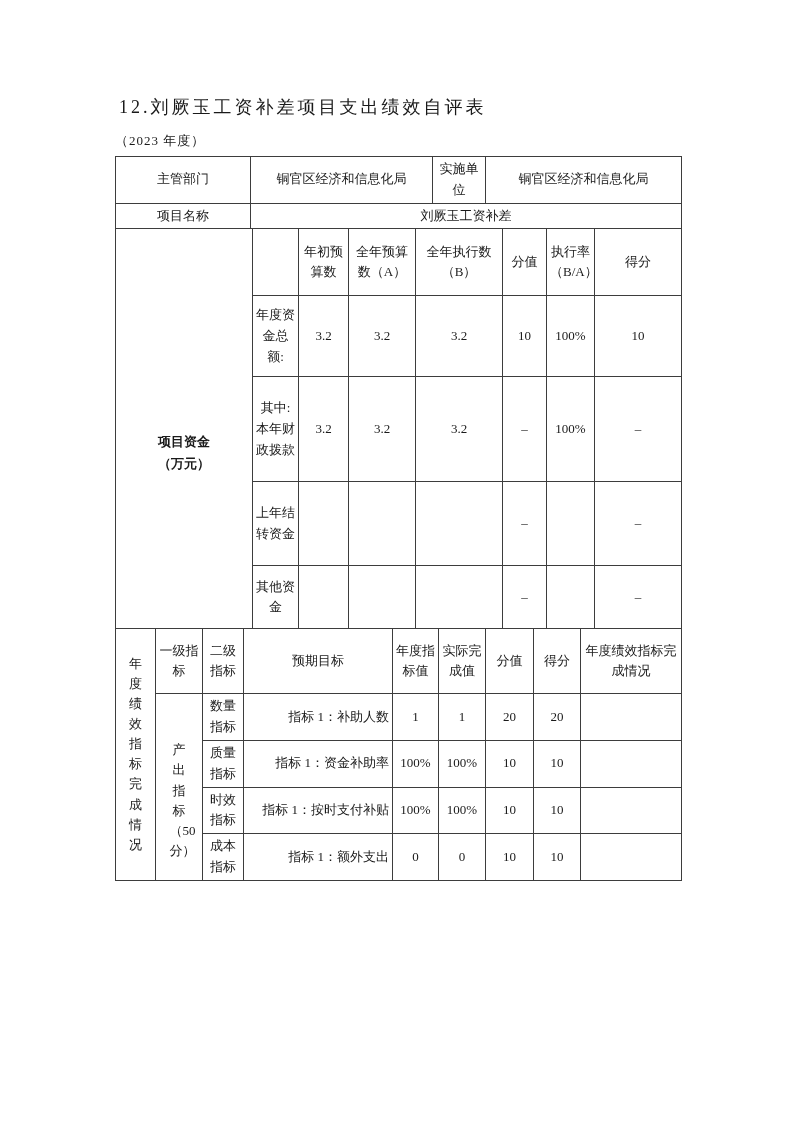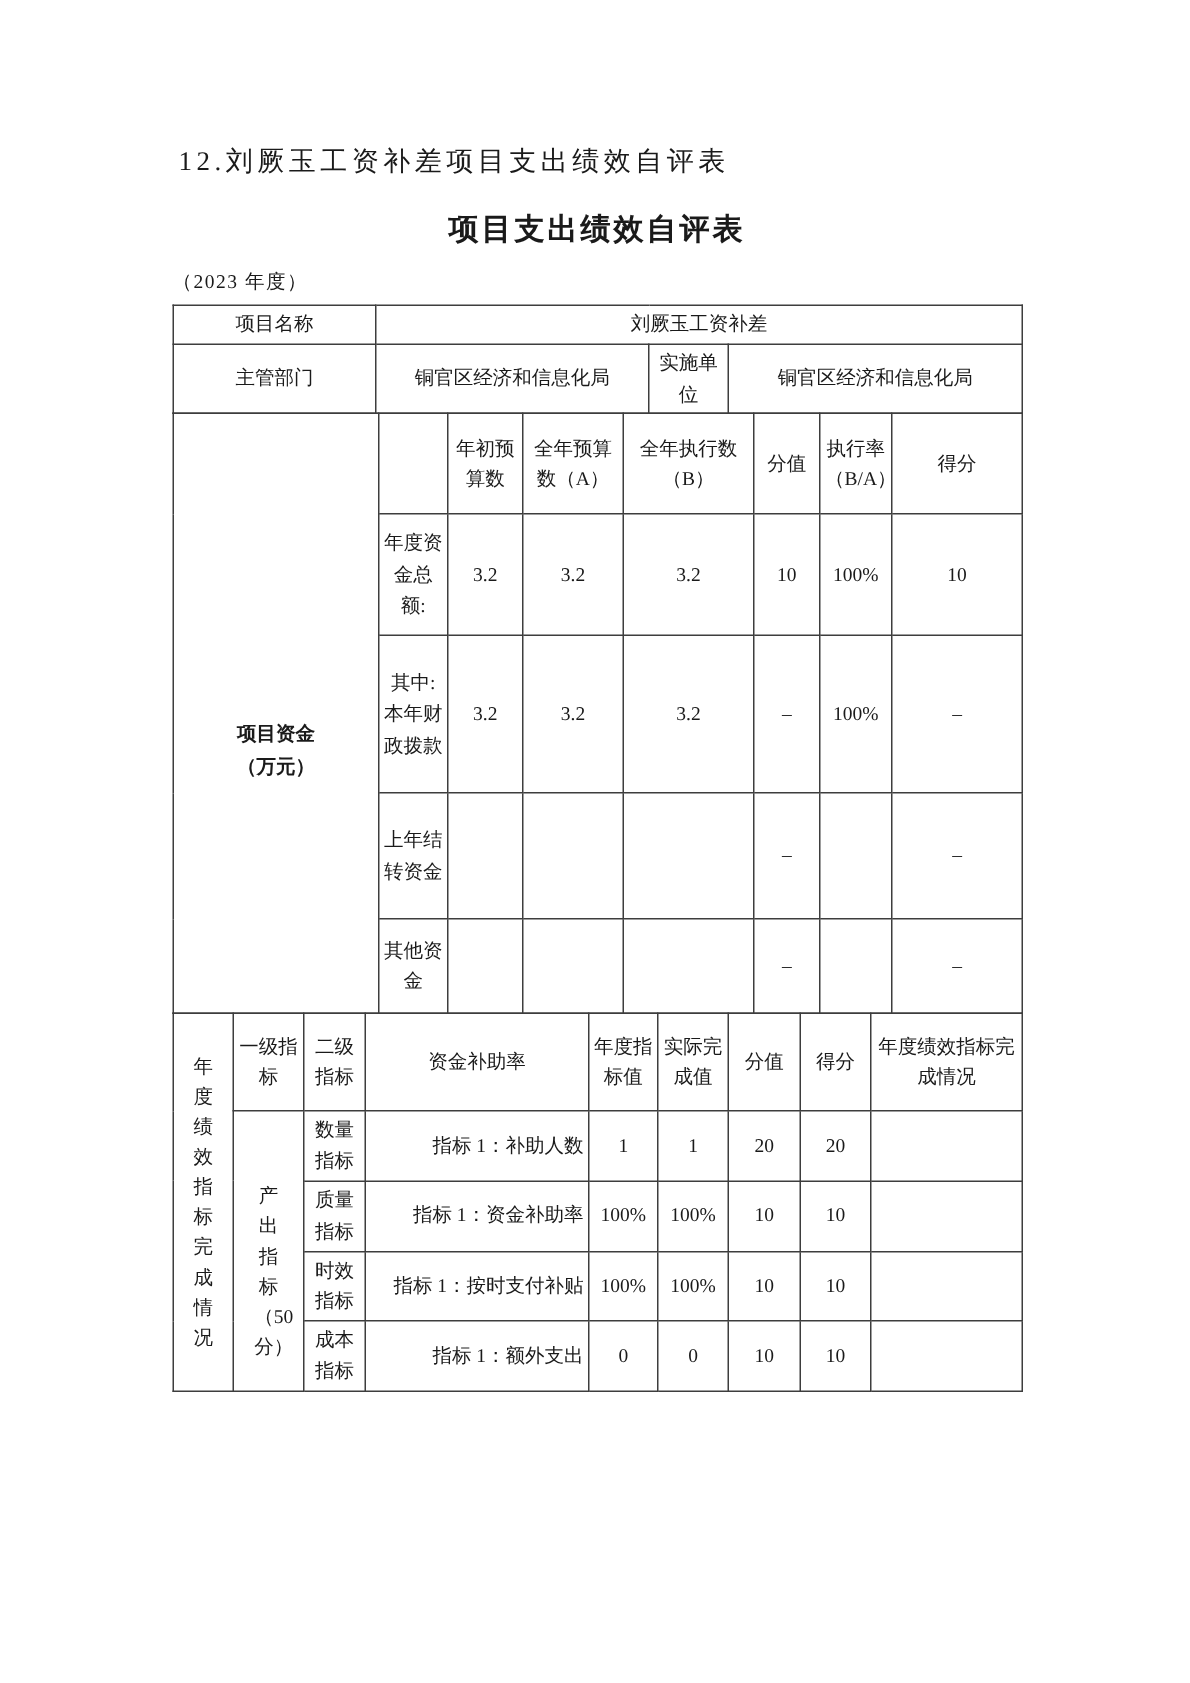--- a/index.html
+++ b/index.html
@@ -58,40 +58,39 @@
   .v2 { display: inline-block; width: 2.3em; line-height: 1.65; }
   .w4 { display: inline-block; width: 4.3em; line-height: 1.7; margin-top: 48px; }
 </style>
 </head>
 <body>
 
 <div class="page">
   <div class="content">
 
     <div class="doc-title">12.刘厥玉工资补差项目支出绩效自评表</div>
-    <div class="form-title">项目支出绩效自评表</div>
     <div class="form-period">（2023 年度）</div>
 
     <table class="tbl tbl-first">
       <colgroup>
           <col style="width:135px">
           <col style="width:182px">
           <col style="width:53px">
           <col style="width:196px">
         </colgroup>
       <tbody>
-          <tr style="height:23px">
-        <td>项目名称</td>
-        <td colspan="3">刘厥玉工资补差</td>
-      </tr>
-      <tr style="height:40px">
+          <tr style="height:40px">
         <td>主管部门</td>
         <td>铜官区经济和信息化局</td>
         <td>实施单位</td>
         <td>铜官区经济和信息化局</td>
+      </tr>
+      <tr style="height:23px">
+        <td>项目名称</td>
+        <td colspan="3">刘厥玉工资补差</td>
       </tr>
     </tbody>
       </table>
 
     <table class="tbl">
       <colgroup>
           <col style="width:137px">
           <col style="width:46px">
           <col style="width:50px">
           <col style="width:67px">
@@ -161,21 +160,21 @@
           <col style="width:47px">
           <col style="width:48px">
           <col style="width:47px">
           <col style="width:101px">
         </colgroup>
       <tbody>
           <tr style="height:65px">
         <td rowspan="5"><span class="v1">年度绩效指标完成情况</span></td>
         <td>一级指标</td>
         <td>二级指标</td>
-        <td>资金补助率</td>
+        <td>预期目标</td>
         <td>年度指标值</td>
         <td>实际完成值</td>
         <td>分值</td>
         <td>得分</td>
         <td>年度绩效指标完成情况</td>
       </tr>
       <tr style="height:38px">
         <td rowspan="4"><span class="v1b">产出指标（50分）</span></td>
         <td>数量指标</td>
         <td class="left">指标 1：补助人数</td>

